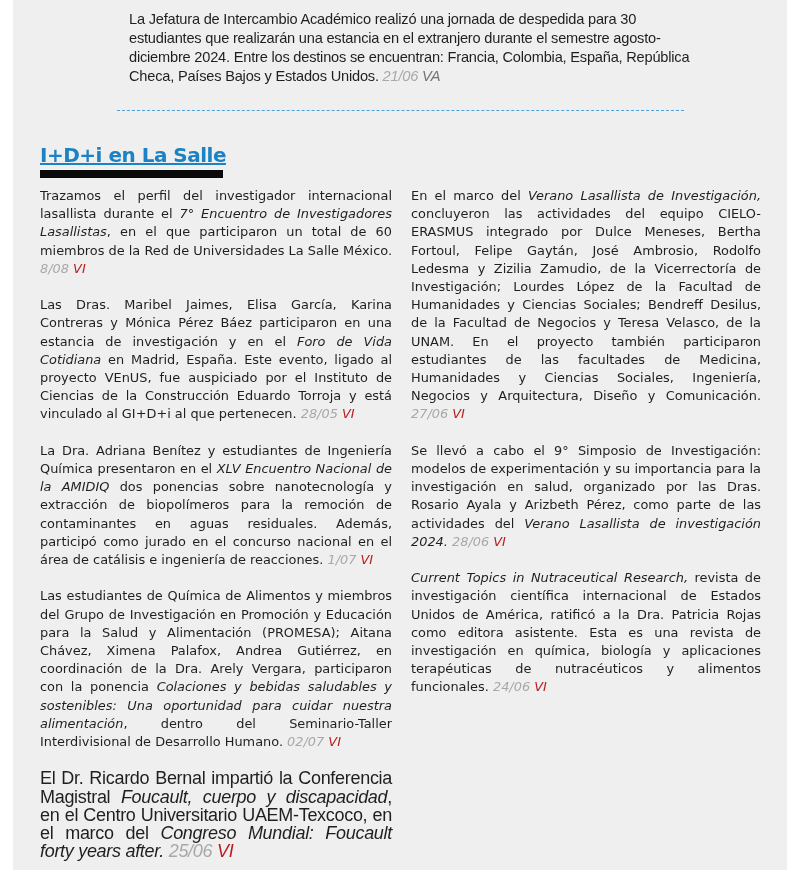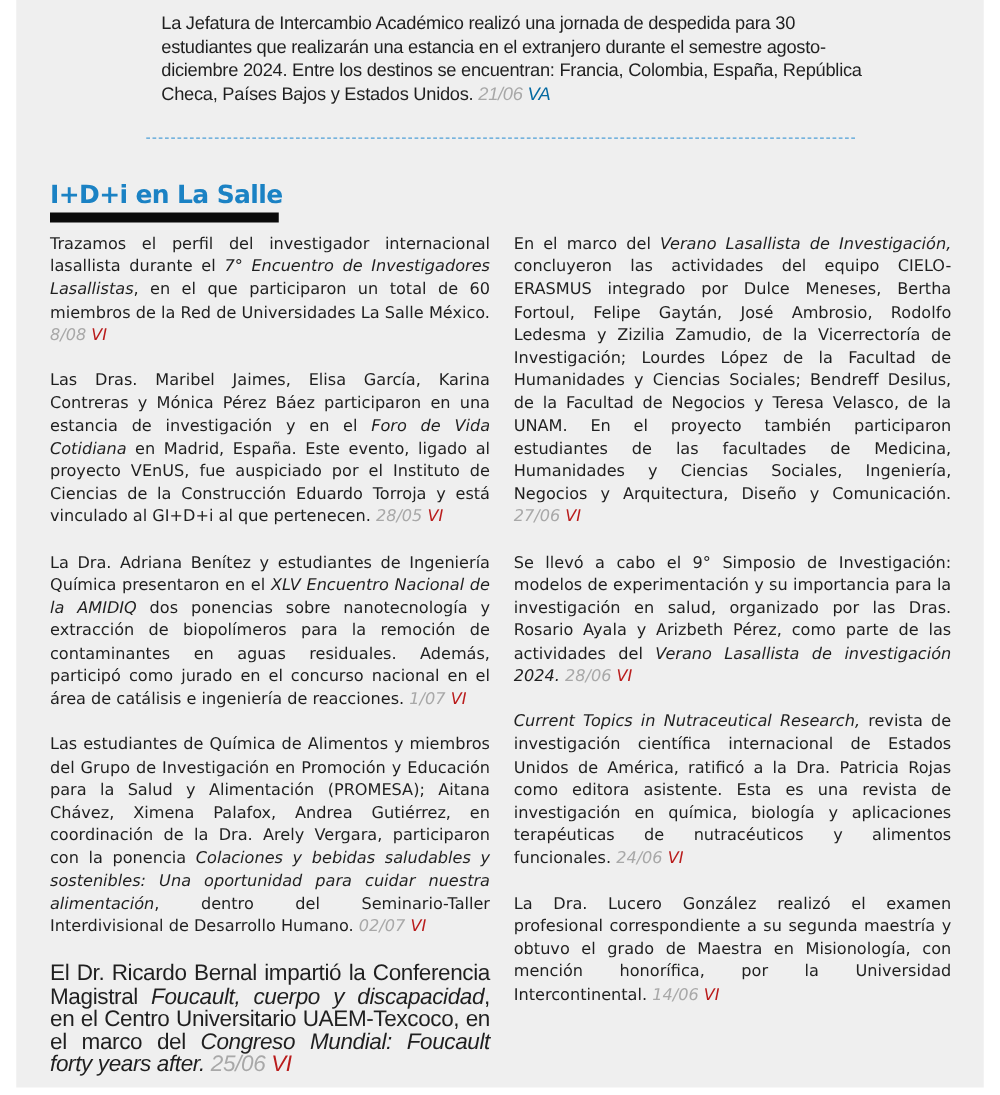--- a/index.html
+++ b/index.html
@@ -30,44 +30,43 @@
       position: absolute; top: 187px; width: 352px;
       font-family: "DejaVu Sans", sans-serif; font-size: 12.9px; line-height: 18.2px;
       color: #1f1f1f; text-align: justify;
     }
     .col.left { left: 40px; }
     .col.right { left: 411px; width: 350px; }
     .item { margin: 0 0 18.2px 0; }
     .item.narrow { font-family: "Liberation Sans", sans-serif; font-size: 18px; letter-spacing: -0.3px; }
     .date { color: #a8a8a8; font-style: italic; text-align: right; }
     .sig { color: #b91c1c; font-style: italic; }
-    .sig.va { color: #0369a1; }
+    .sig.va { color: #737373; }
     i { font-style: italic; }
   </style>
 </head>
 <body>
 
 <div class="panel">
   <p class="intro" style="margin:0;">
     <span>La Jefatura de Intercambio Académico realizó una jornada de despedida para 30 estudiantes que realizarán una estancia en el extranjero durante el semestre agosto-diciembre 2024. Entre los destinos se encuentran: Francia, Colombia, España, República Checa, Países Bajos y Estados Unidos.</span>
     <span class="date">21/06</span>
     <span class="sig va">VA</span>
   </p>
 </div>
 
 <div class="divider"></div>
 
-<h2 class="heading" style="margin:0;">I+D+i en La Salle</h2>
+<h2 class="heading" style="margin:0;text-decoration:underline;">I+D+i en La Salle</h2>
 <div class="heading-bar"></div>
 
 <div class="col left">
     <p class="item"><span>Trazamos el perfil del investigador internacional lasallista durante el </span><i>7° Encuentro de Investigadores Lasallistas</i><span>, en el que participaron un total de 60 miembros de la Red de Universidades La Salle México. </span><span class="date">8/08</span> <span class="sig">VI</span></p>
     <p class="item"><span>Las Dras. Maribel Jaimes, Elisa García, Karina Contreras y Mónica Pérez Báez participaron en una estancia de investigación y en el </span><i>Foro de Vida Cotidiana</i><span> en Madrid, España. Este evento, ligado al proyecto VEnUS, fue auspiciado por el Instituto de Ciencias de la Construcción Eduardo Torroja y está vinculado al GI+D+i al que pertenecen. </span><span class="date">28/05</span> <span class="sig">VI</span></p>
     <p class="item"><span>La Dra. Adriana Benítez y estudiantes de Ingeniería Química presentaron en el </span><i>XLV Encuentro Nacional de la AMIDIQ</i><span> dos ponencias sobre nanotecnología y extracción de biopolímeros para la remoción de contaminantes en aguas residuales. Además, participó como jurado en el concurso nacional en el área de catálisis e ingeniería de reacciones. </span><span class="date">1/07</span> <span class="sig">VI</span></p>
     <p class="item"><span>Las estudiantes de Química de Alimentos y miembros del Grupo de Investigación en Promoción y Educación para la Salud y Alimentación (PROMESA); Aitana Chávez, Ximena Palafox, Andrea Gutiérrez, en coordinación de la Dra. Arely Vergara, participaron con la ponencia </span><i>Colaciones y bebidas saludables y sostenibles: Una oportunidad para cuidar nuestra alimentación</i><span>, dentro del Seminario-Taller Interdivisional de Desarrollo Humano. </span><span class="date">02/07</span> <span class="sig">VI</span></p>
     <p class="item narrow"><span>El Dr. Ricardo Bernal impartió la Conferencia Magistral </span><i>Foucault, cuerpo y discapacidad</i><span>, en el Centro Universitario UAEM-Texcoco, en el marco del </span><i>Congreso Mundial: Foucault forty years after.</i><span> </span><span class="date">25/06</span> <span class="sig">VI</span></p>
   </div>
 <div class="col right">
     <p class="item"><span>En el marco del </span><i>Verano Lasallista de Investigación,</i><span> concluyeron las actividades del equipo CIELO-ERASMUS integrado por Dulce Meneses, Bertha Fortoul, Felipe Gaytán, José Ambrosio, Rodolfo Ledesma y Zizilia Zamudio, de la Vicerrectoría de Investigación; Lourdes López de la Facultad de Humanidades y Ciencias Sociales; Bendreff Desilus, de la Facultad de Negocios y Teresa Velasco, de la UNAM. En el proyecto también participaron estudiantes de las facultades de Medicina, Humanidades y Ciencias Sociales, Ingeniería, Negocios y Arquitectura, Diseño y Comunicación. </span><span class="date">27/06</span> <span class="sig">VI</span></p>
     <p class="item"><span>Se llevó a cabo el 9° Simposio de Investigación: modelos de experimentación y su importancia para la investigación en salud, organizado por las Dras. Rosario Ayala y Arizbeth Pérez, como parte de las actividades del </span><i>Verano Lasallista de investigación 2024.</i><span> </span><span class="date">28/06</span> <span class="sig">VI</span></p>
     <p class="item"><i>Current Topics in Nutraceutical Research,</i><span> revista de investigación científica internacional de Estados Unidos de América, ratificó a la Dra. Patricia Rojas como editora asistente. Esta es una revista de investigación en química, biología y aplicaciones terapéuticas de nutracéuticos y alimentos funcionales. </span><span class="date">24/06</span> <span class="sig">VI</span></p>
-    <p class="item"><span>La Dra. Lucero González realizó el examen profesional correspondiente a su segunda maestría y obtuvo el grado de Maestra en Misionología, con mención honorífica, por la Universidad Intercontinental. </span><span class="date">14/06</span> <span class="sig">VI</span></p>
   </div>
 
 </body></html>

